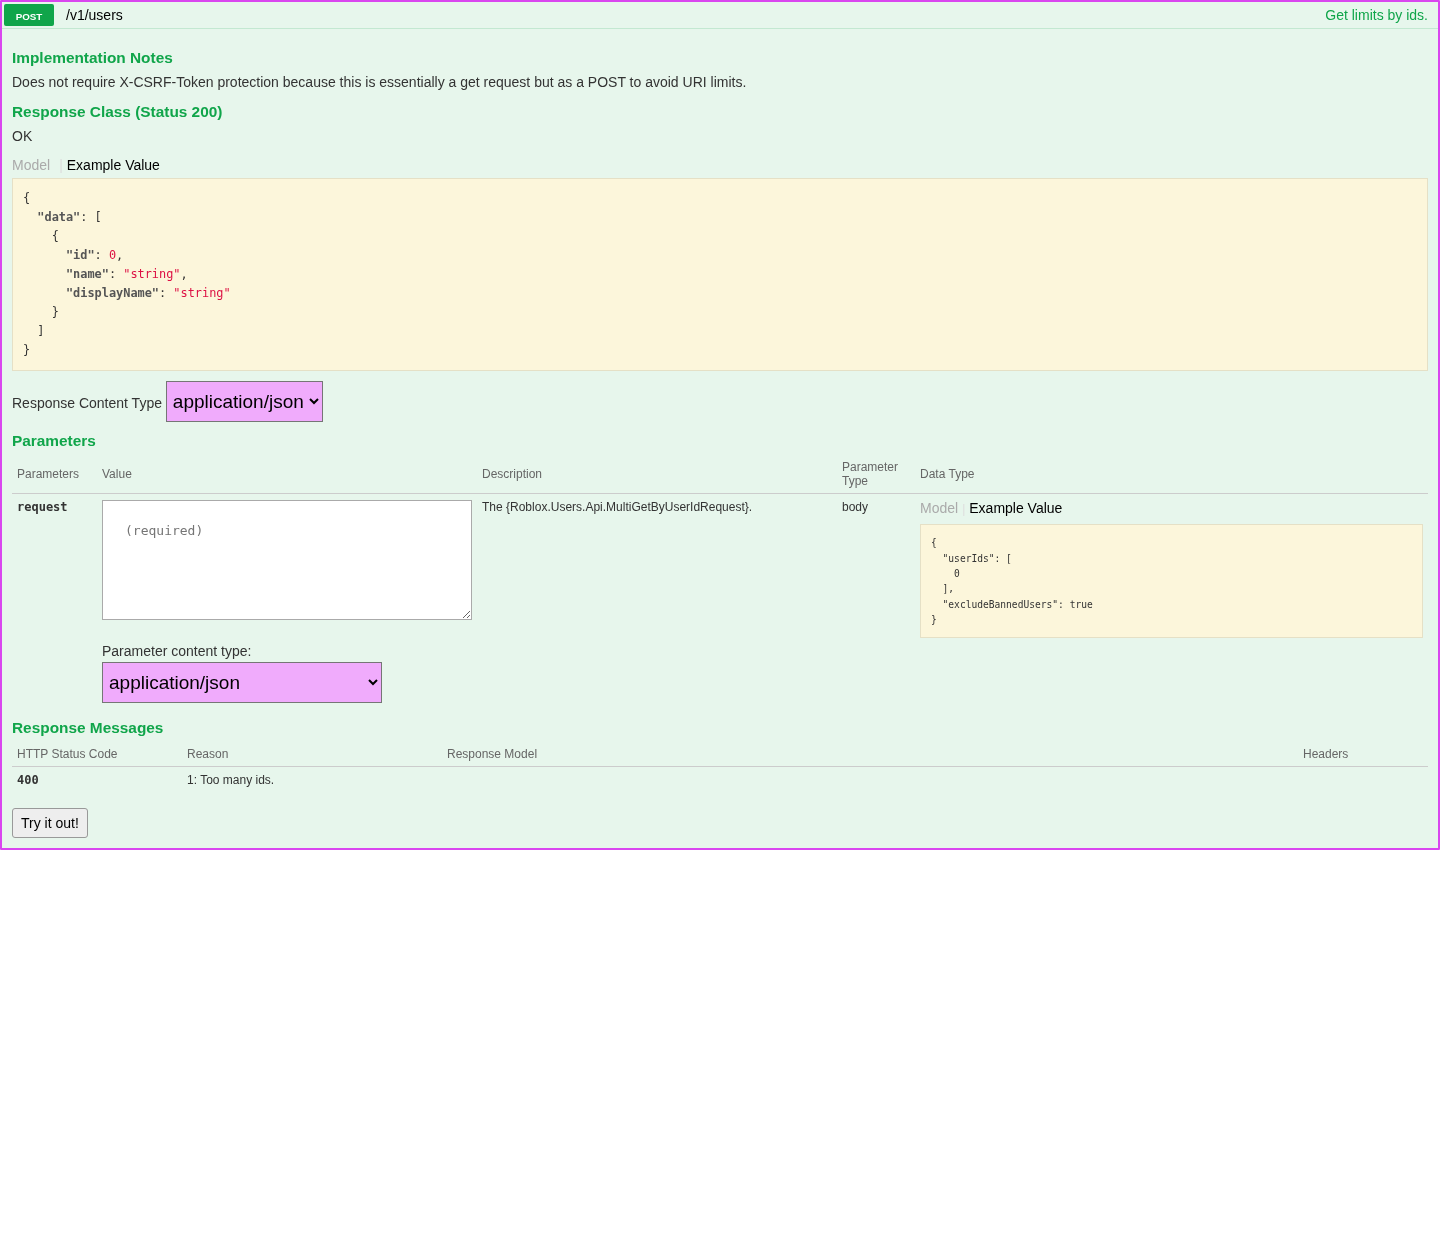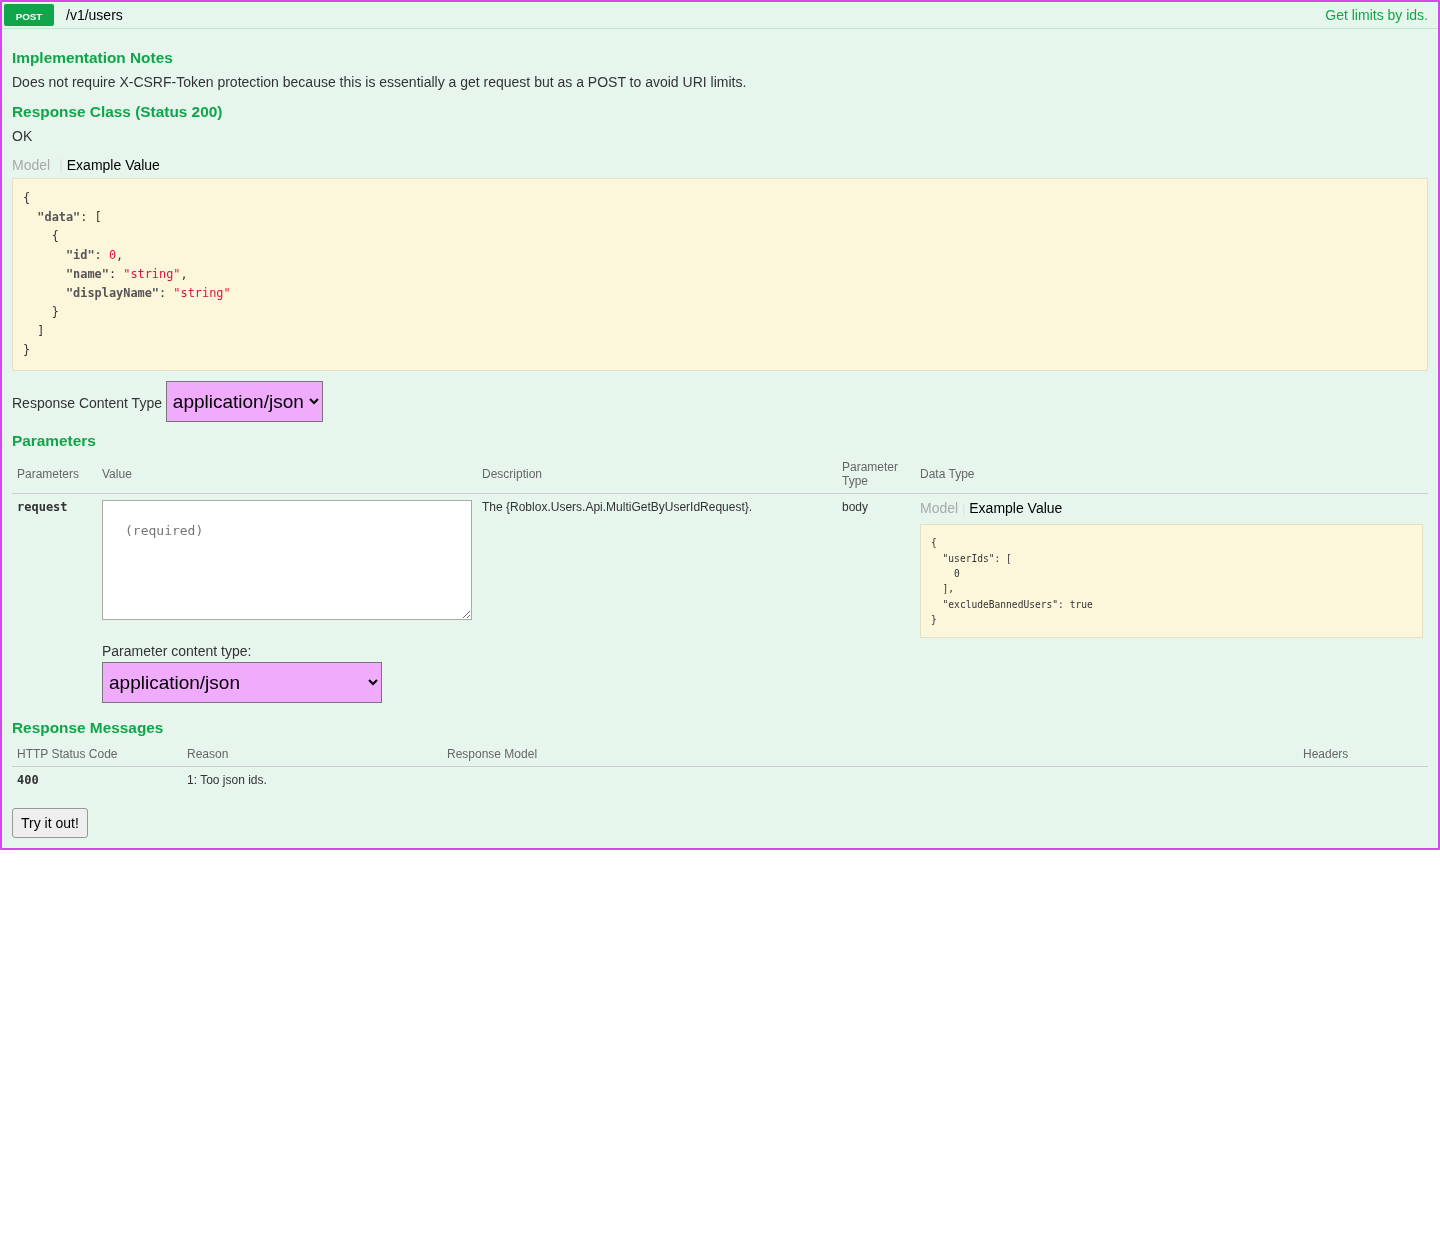--- a/index.html
+++ b/index.html
@@ -254,21 +254,21 @@
         <tr>
           <th style="width:170px">HTTP Status Code</th>
           <th style="width:260px">Reason</th>
           <th>Response Model</th>
           <th style="width:130px;text-align:left">Headers</th>
         </tr>
       </thead>
       <tbody id="resp-rows">
           <tr>
             <td class="code">400</td>
-            <td>1: Too json ids.</td>
+            <td>1: Too many ids.</td>
             <td></td>
             <td></td>
           </tr>
         </tbody>
     </table>
 
     <button class="try-button">Try it out!</button>
 
   </div>
 </div>

